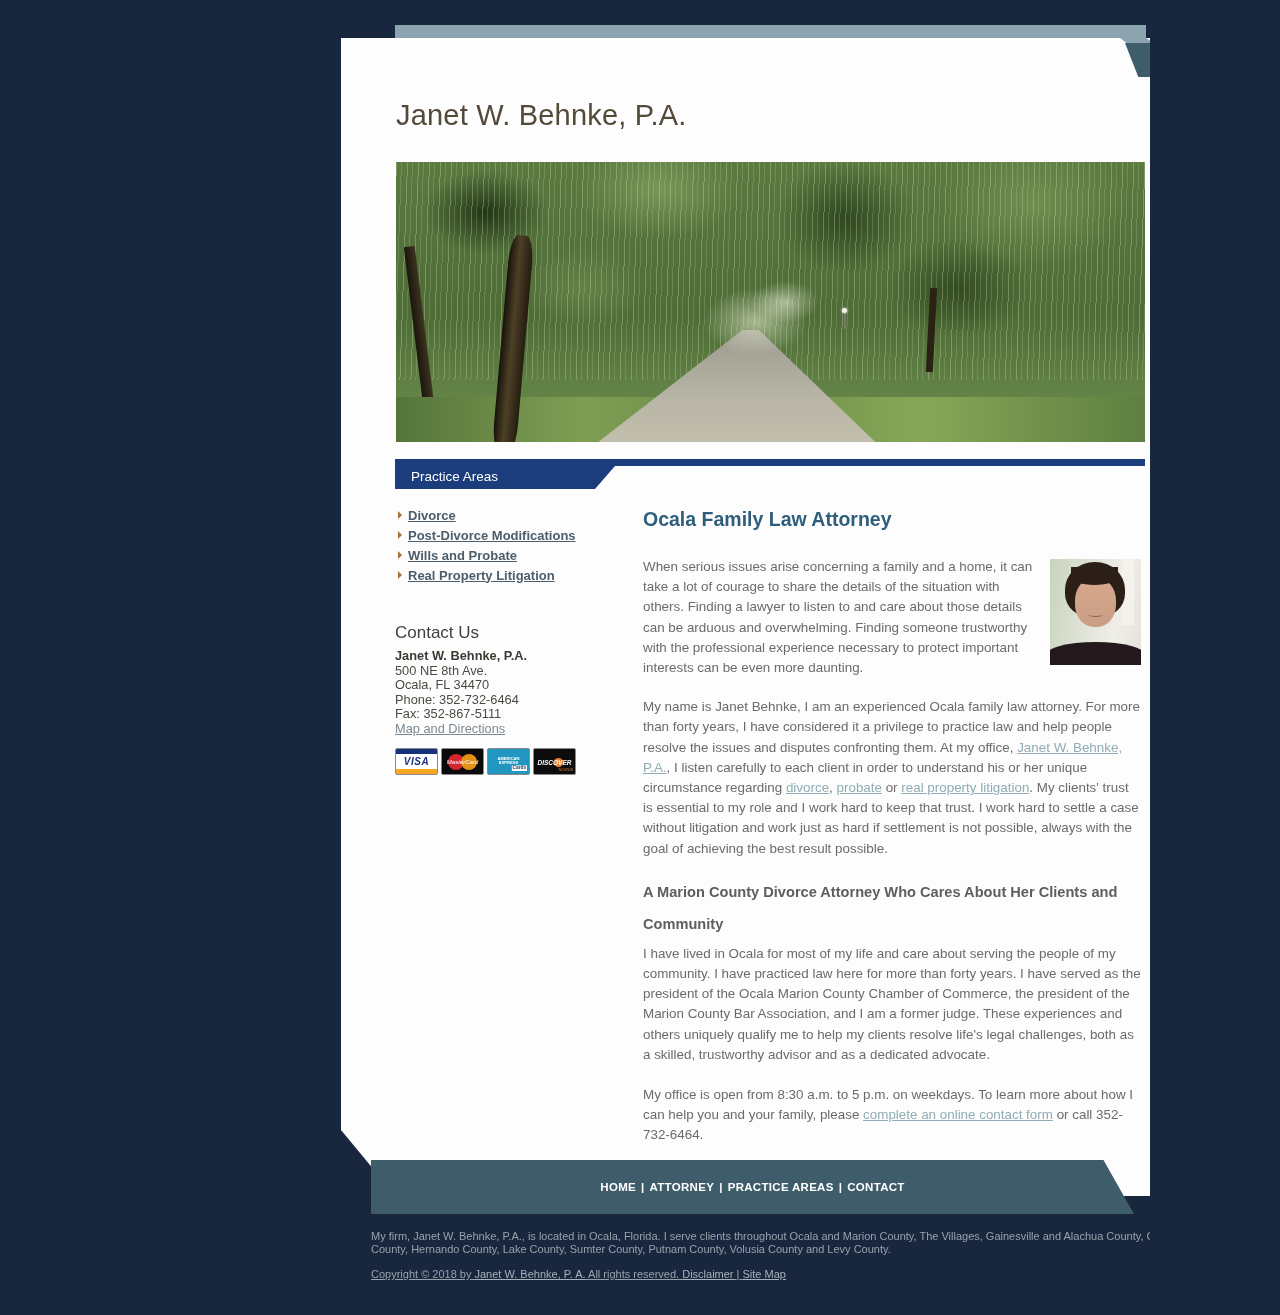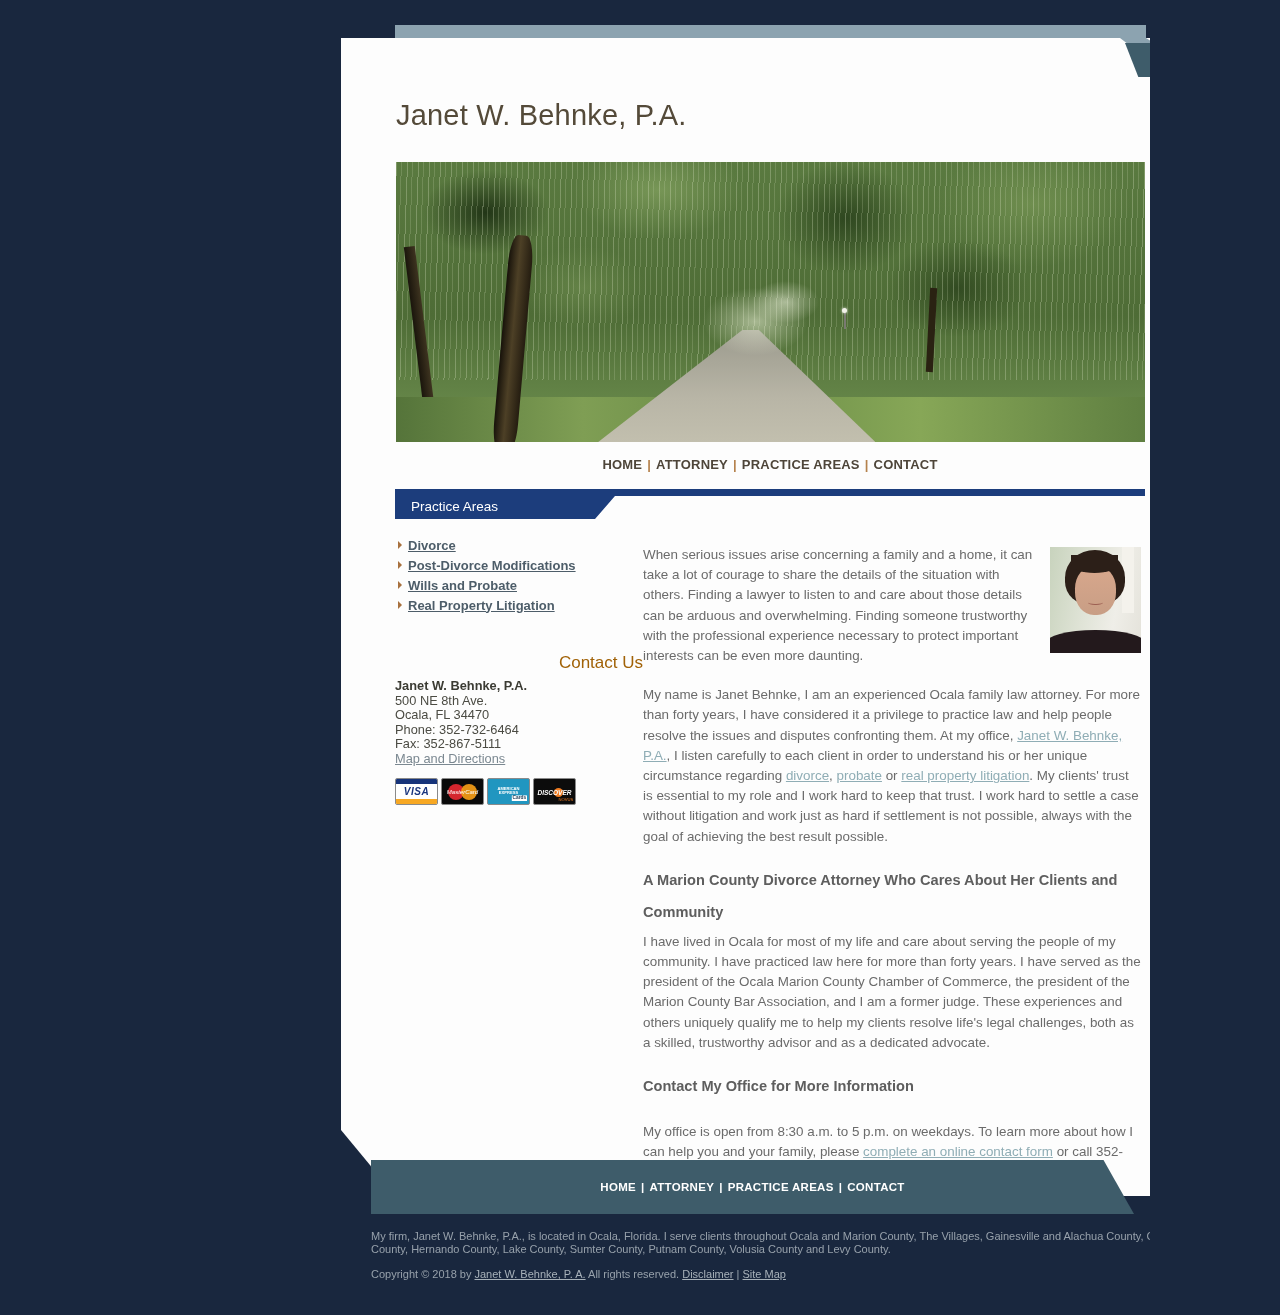--- a/index.html
+++ b/index.html
@@ -63,21 +63,21 @@
   
   .cols { display:flex; margin-left:54px; }
   .sidebar { width:248px; }
   .main { width:498px; }
 
   .pa-links { margin-top:16px; }
   .pa-link { display:flex; align-items:center; height:20px; cursor:pointer; }
   .tri { width:0; height:0; border-left:4px solid #a8713e; border-top:4px solid transparent; border-bottom:4px solid transparent; margin:0 6px 0 3px; }
   .pa-link span.lbl { font-size:13px; font-weight:bold; color:#4d5d69; text-decoration:underline; }
 
-  .contact-heading { margin-top:38px; font-size:17px; color:#a16207;text-align:right; }
+  .contact-heading { margin-top:38px; font-size:17px; color:#404040; }
   .address { margin-top:6px; font-size:12.8px; line-height:14.5px; color:#4b4b43; }
   .firm-name { font-weight:bold; color:#3b3b33; }
   .map-link { color:#7b8891; text-decoration:underline; cursor:pointer; }
 
   .cards { margin-top:12px; display:flex; gap:3px; }
   .card { width:43px; height:27px; border:1px solid #8a8a8a; border-radius:2px; position:relative; overflow:hidden; background:#fff; }
   .visa-top { position:absolute; top:0; left:0; right:0; height:5px; background:#16337a; }
   .visa-bottom { position:absolute; bottom:0; left:0; right:0; height:5px; background:#f7a823; }
   .visa-word { position:absolute; top:7px; left:0; right:0; text-align:center; font-size:10px; font-weight:bold; font-style:italic; color:#1a357e; letter-spacing:.5px; }
   .card.mc { background:#0a0a0a; }
@@ -116,21 +116,21 @@
     clip-path:polygon(0 0, 100% 55%, 100% 100%, 0 100%); }
   .footer-bar { position:absolute; left:241px; top:1160px; width:763px; height:54px; background:#3e5c6a;
     clip-path:polygon(0 0, 96% 0, 100% 100%, 0 100%);
     display:flex; align-items:center; justify-content:center; color:#fff; font-size:11.5px; font-weight:bold; letter-spacing:.3px; }
   .footer-bar .nav-link { color:#fff; cursor:pointer; }
   .footer-bar .sep { margin:0 5px; }
   .up-arrow { position:absolute; left:1042px; top:1166px; font-size:17px; color:#3f5c6b; cursor:pointer;
     font-family:"DejaVu Sans", sans-serif; }
 
   .footer-text { position:absolute; left:241px; top:1230px; width:826px; color:#97a1ab; font-size:11px; line-height:12.5px; }
-  .footer-text .copyright { margin-top:13px; }
+  .footer-text .copyright { margin-top:13px;text-decoration:underline; }
   .footer-text a { color:#a7b1b9; text-decoration:underline; cursor:pointer; }
 </style>
 </head>
 <body>
 
 <div class="page">
 
   <div class="content">
 
     <div class="site-title">Janet W. Behnke, P.A.</div>
@@ -141,23 +141,20 @@
       <div class="trunk2"></div>
       <div class="trunk3"></div>
       <div class="banner-grass"></div>
       <div class="banner-path"></div>
       <div class="banner-glow"></div>
       <div class="trunk1"></div>
       <div class="lamp-post"></div>
       <div class="lamp"></div>
     </div>
 
-    <div class="top-nav">
-      <span class="nav-link">HOME</span><span class="sep">|</span><span class="nav-link">ATTORNEY</span><span class="sep">|</span><span class="nav-link">PRACTICE AREAS</span><span class="sep">|</span><span class="nav-link">CONTACT</span>
-    </div>
 
     <div class="pa-header">
       <span>Practice Areas</span>
     </div>
 
     <div class="cols">
 
       <div class="sidebar">
         <div class="pa-links">
           <div class="pa-link">
@@ -205,39 +202,39 @@
           </div>
           <div class="card disc">
             <div class="disc-ball"></div>
             <div class="disc-word">DISCOVER</div>
             <div class="disc-novus">NOVUS</div>
           </div>
         </div>
       </div>
 
       <div class="main">
+        <h1>Ocala Family Law Attorney</h1>
 
         <p class="p1">
           <span class="portrait">
             <span class="po-post"></span>
             <span class="po-hair"></span>
             <span class="po-face"></span>
             <span class="po-bangs"></span>
             <span class="po-smile"></span>
             <span class="po-shoulders"></span>
           </span><span>When serious issues arise concerning a family and a home, it can take a lot of courage to share the details of the situation with others. Finding a lawyer to listen to and care about those details can be arduous and overwhelming. Finding someone trustworthy with the professional experience necessary to protect important interests can be even more daunting.</span>
         </p>
 
         <p class="p2"><span>My name is Janet Behnke, I am an experienced Ocala family law attorney. For more than forty years, I have considered it a privilege to practice law and help people resolve the issues and disputes confronting them. At my office, </span><a class="body-link">Janet W. Behnke, P.A.</a><span>, I listen carefully to each client in order to understand his or her unique circumstance regarding </span><a class="body-link">divorce</a><span>, </span><a class="body-link">probate</a><span> or </span><a class="body-link">real property litigation</a><span>. My clients' trust is essential to my role and I work hard to keep that trust. I work hard to settle a case without litigation and work just as hard if settlement is not possible, always with the goal of achieving the best result possible.</span></p>
 
         <h2>A Marion County Divorce Attorney Who Cares About Her Clients and Community</h2>
 
         <p class="p3">I have lived in Ocala for most of my life and care about serving the people of my community. I have practiced law here for more than forty years. I have served as the president of the Ocala Marion County Chamber of Commerce, the president of the Marion County Bar Association, and I am a former judge. These experiences and others uniquely qualify me to help my clients resolve life's legal challenges, both as a skilled, trustworthy advisor and as a dedicated advocate.</p>
 
-        <h2>Contact My Office for More Information</h2>
 
         <p class="p4"><span>My office is open from 8:30 a.m. to 5 p.m. on weekdays. To learn more about how I can help you and your family, please </span><a class="body-link">complete an online contact form</a><span> or call 352-732-6464.</span></p>
       </div>
 
     </div>
   </div>
 
   <div class="top-strip"></div>
   <div class="corner-band"></div>
   <div class="home-bar">

